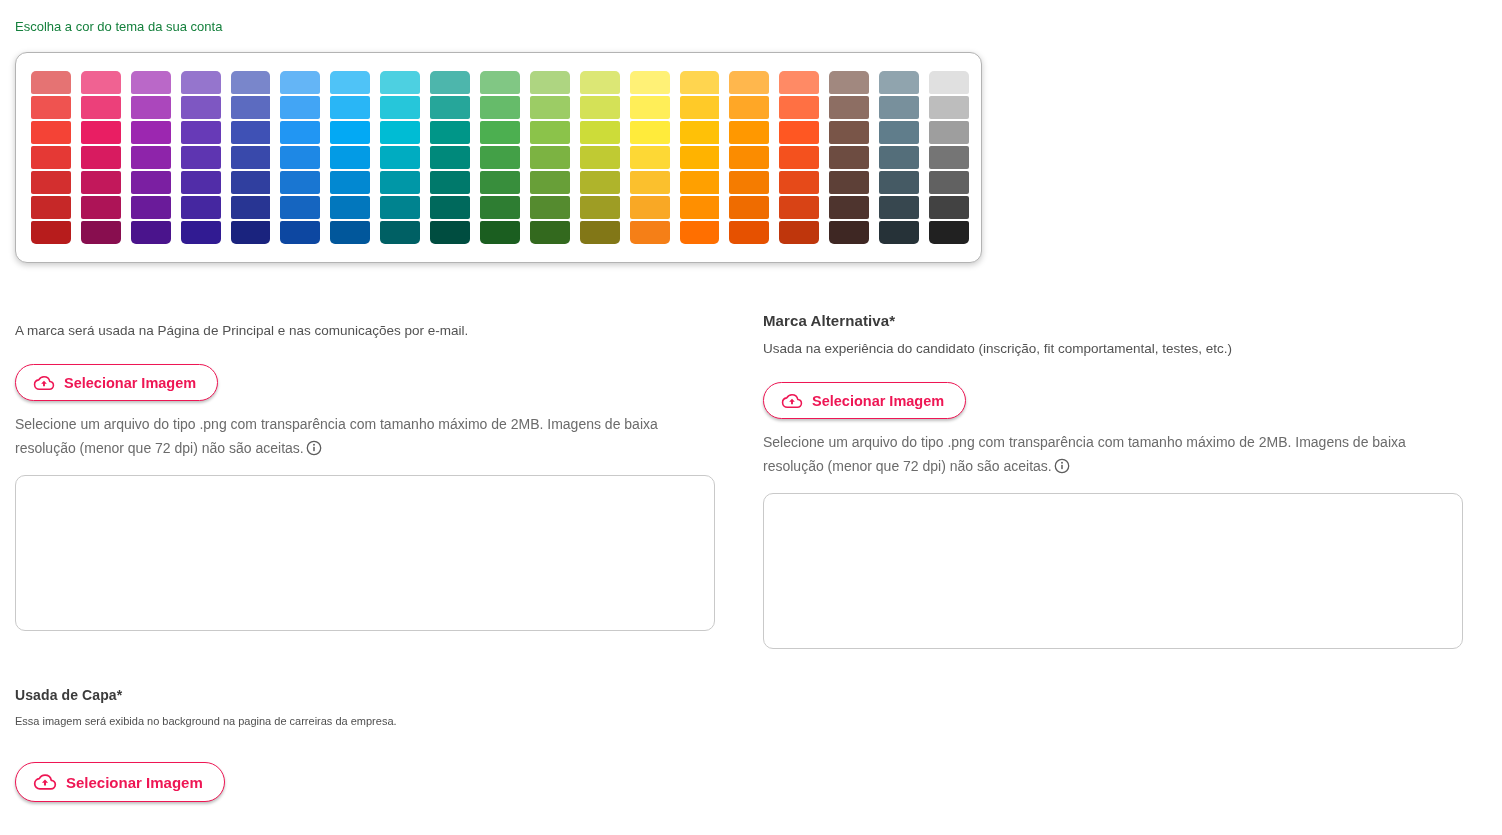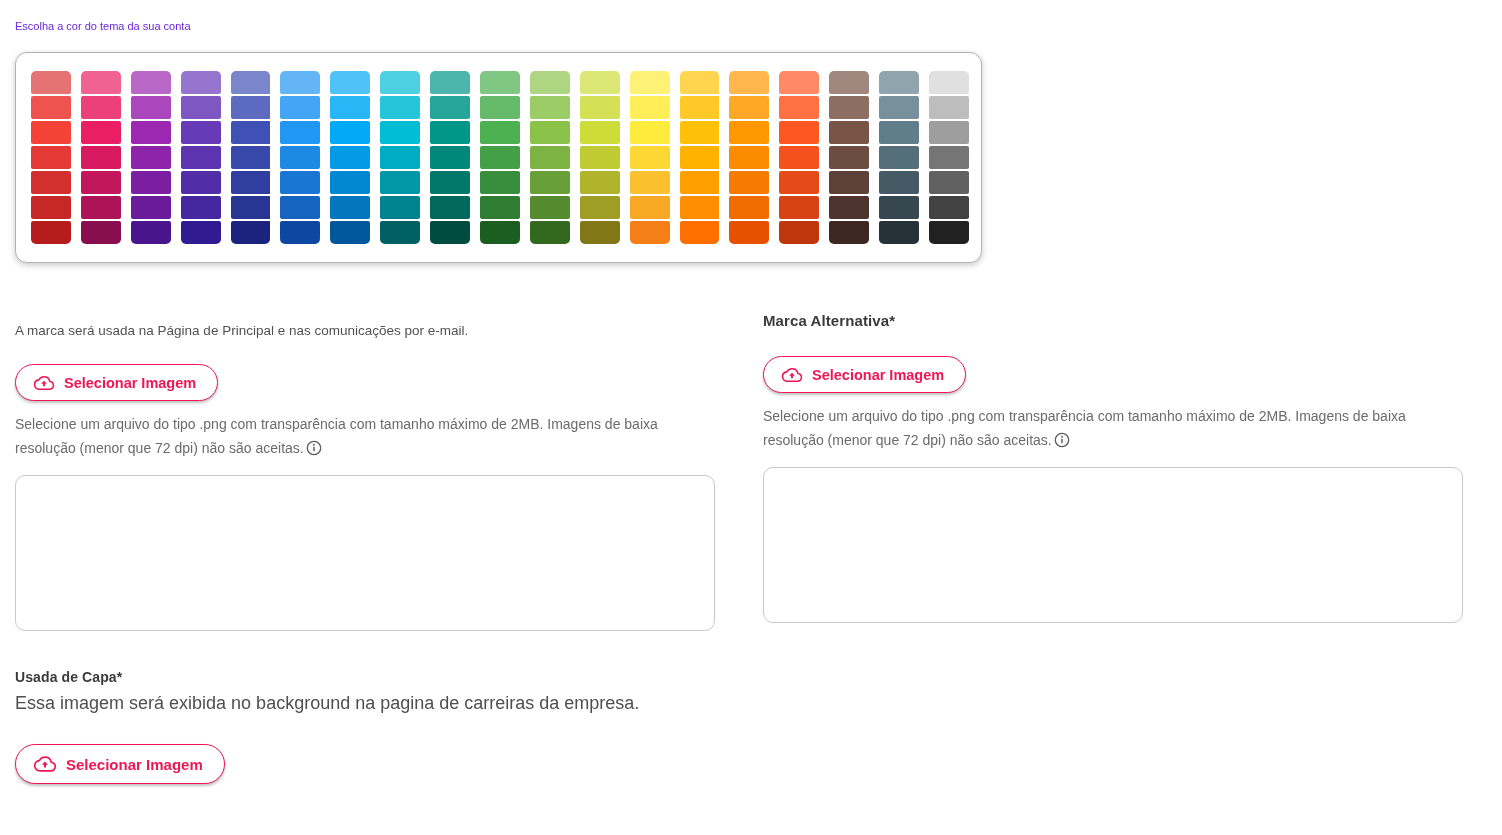--- a/index.html
+++ b/index.html
@@ -11,21 +11,21 @@
     color: #3c3c3c;
   }
   .page { padding: 8px 0 0 15px; }
 
   
   .section-title {
     font-size: 15px; font-weight: bold; color: #3b3b3b;
     line-height: 18px; letter-spacing: .1px;
   }
   .section-subtitle {
-    margin-top: 12px; font-size: 11px; color: #6d28d9; line-height: 13px;
+    margin-top: 12px; font-size: 13px; color: #15803d; line-height: 13px;
   }
 
   
   .palette-card {
     margin-top: 19px;
     width: 967px;
     border: 1px solid #b3b3b3;
     border-radius: 12px;
     background: #fff;
     box-shadow: 0 2px 6px rgba(0,0,0,0.22);
@@ -83,21 +83,21 @@
     margin-top: 12px;
     width: 700px; height: 156px;
     border: 1px solid #c9c9c9;
     border-radius: 10px;
     background: #fff;
   }
 
   
   .cover-section { margin-top: 38px; }
   .cover-section .section-title { font-size: 14px; line-height: 16px; }
-  .cover-section .section-subtitle { font-size: 18px; line-height: 13px; color: #4f4f4f; }
+  .cover-section .section-subtitle { font-size: 11px; line-height: 13px; color: #4f4f4f; }
   .cover-section .select-btn { margin-top: 34px; height: 40px; border-radius: 20px; font-size: 15px; }
 </style>
 </head>
 <body>
 
 <div class="page">
 
   <section>
     <p class="section-subtitle">Escolha a cor do tema da sua conta</p>
 
@@ -298,20 +298,21 @@
             <rect x="7.25" y="6.8" width="1.5" height="4.4" rx="0.6" fill="#5c5c5c"></rect>
             <circle cx="8" cy="4.8" r="0.95" fill="#5c5c5c"></circle>
           </svg>
         </span></p>
 
       <div class="dropzone"></div>
     </section>
 
     <section class="brand-col">
       <h3 class="section-title">Marca Alternativa*</h3>
+      <p class="section-subtitle">Usada na experiência do candidato (inscrição, fit comportamental, testes, etc.)</p>
 
       <button class="select-btn">
         <span style="display:inline-flex;">
           <svg width="22" height="22" viewBox="-2 1.5 28 21">
             <path d="M19.35 10.04A7.49 7.49 0 0 0 12 4C9.11 4 6.6 5.64 5.35 8.04A5.994 5.994 0 0 0 0 14c0 3.31 2.69 6 6 6h13c2.76 0 5-2.24 5-5 0-2.64-2.05-4.78-4.65-4.96z" fill="none" stroke="var(--accent)" stroke-width="2" stroke-linejoin="round"></path>
             <path d="M12 9.2l-3.6 3.6h2.4v3.4h2.4v-3.4h2.4z" fill="var(--accent)"></path>
           </svg>
         </span>
         <span>Selecionar Imagem</span>
       </button>

